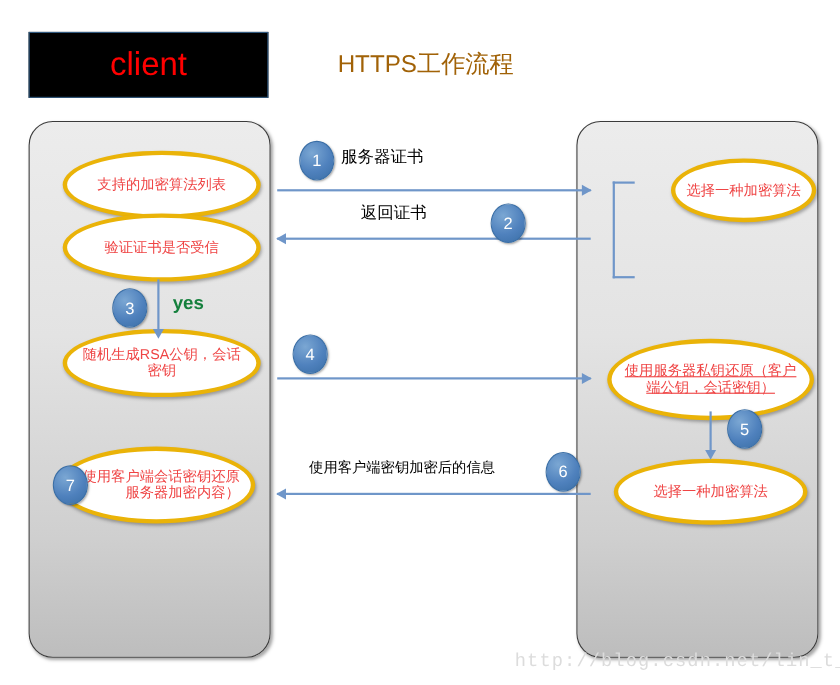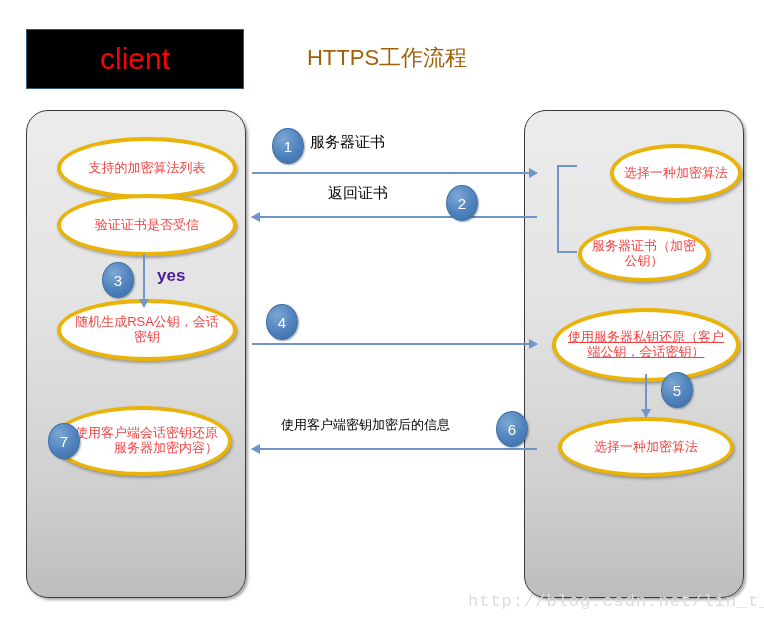--- a/index.html
+++ b/index.html
@@ -47,21 +47,21 @@
   .msg.left::after{left:-1px;border-right:9px solid #6f96c9;
      border-top:5px solid transparent;border-bottom:5px solid transparent;}
   .msg-label{position:absolute;color:#000000;font-size:15px;white-space:nowrap;}
   .msg-label.small{font-size:13px;}
 
   
   .vline{position:absolute;width:2px;background:#6f96c9;}
   .vline::after{content:"";position:absolute;bottom:-8px;left:-4px;width:0;height:0;
      border-top:9px solid #6f96c9;border-left:5px solid transparent;
      border-right:5px solid transparent;}
-  .yes-label{position:absolute;color:#4c1d95;font-size:17px;font-weight:bold;}
+  .yes-label{position:absolute;color:#15803d;font-size:17px;font-weight:bold;}
 
   
   .bracket{position:absolute;border:2px solid #6f96c9;border-right:none;}
 
   
   #watermark{position:absolute;left:468px;top:592px;color:#dcdcdc;font-size:17px;
      font-family:"Liberation Mono","DejaVu Sans Mono",monospace;letter-spacing:1px;
      white-space:nowrap;}
 </style>
 </head>
@@ -92,23 +92,20 @@
   </div>
 
   <div class="ell" style="left:52px;top:406px;width:172px;height:62px;text-align:right;">
     <span class="t">使用客户端会话密钥还原服务器加密内容）</span>
   </div>
 
   <div class="ell" style="left:610px;top:144px;width:124px;height:50px;text-align:center;">
     <span class="t">选择一种加密算法</span>
   </div>
 
-  <div class="ell" style="left:578px;top:226px;width:124px;height:48px;">
-    <span class="t">服务器证书（加密公钥）</span>
-  </div>
 
   <div class="ell" style="left:552px;top:308px;width:180px;height:66px;text-decoration:underline;">
     <span class="t">使用服务器私钥还原（客户端公钥，会话密钥）</span>
   </div>
 
   <div class="ell" style="left:558px;top:417px;width:168px;height:52px;">
     <span class="t">选择一种加密算法</span>
   </div>
 
   <div class="bracket" style="left:557px;top:165px;width:18px;height:84px;"></div>

